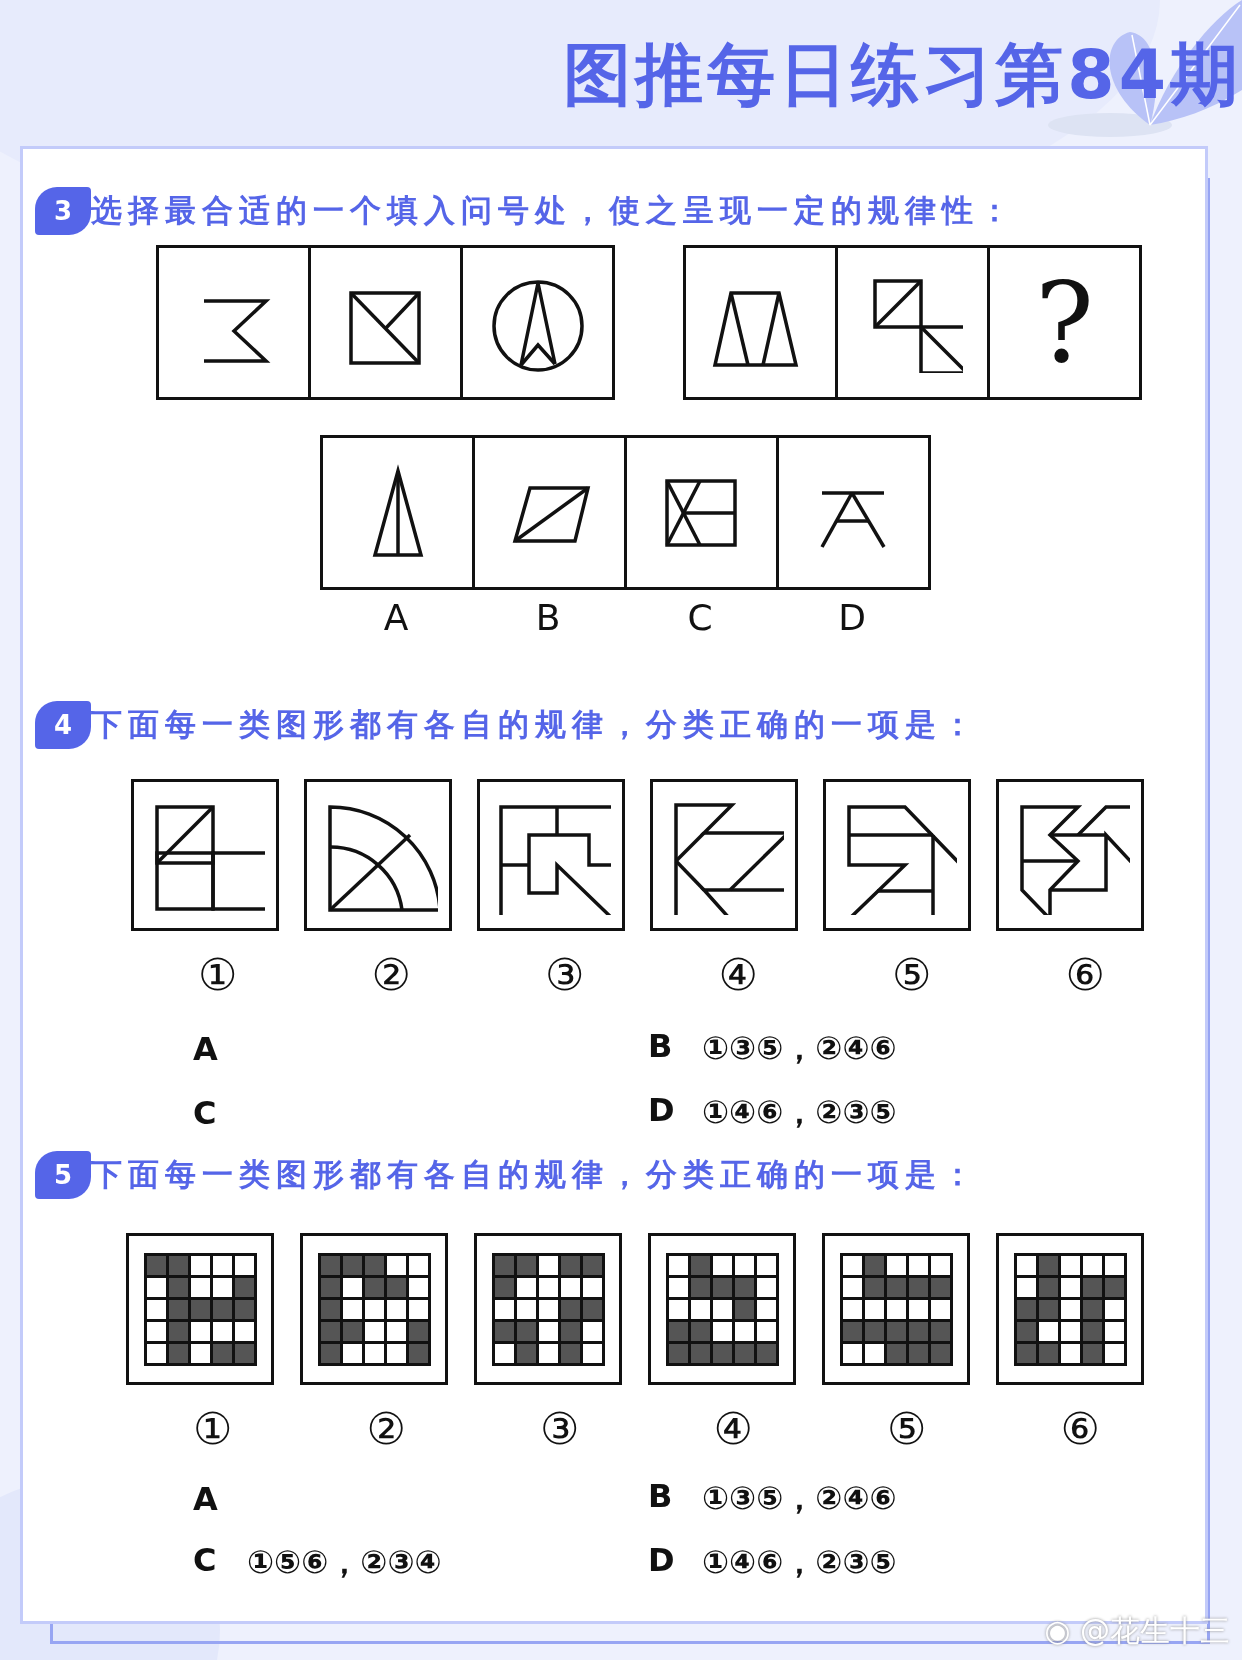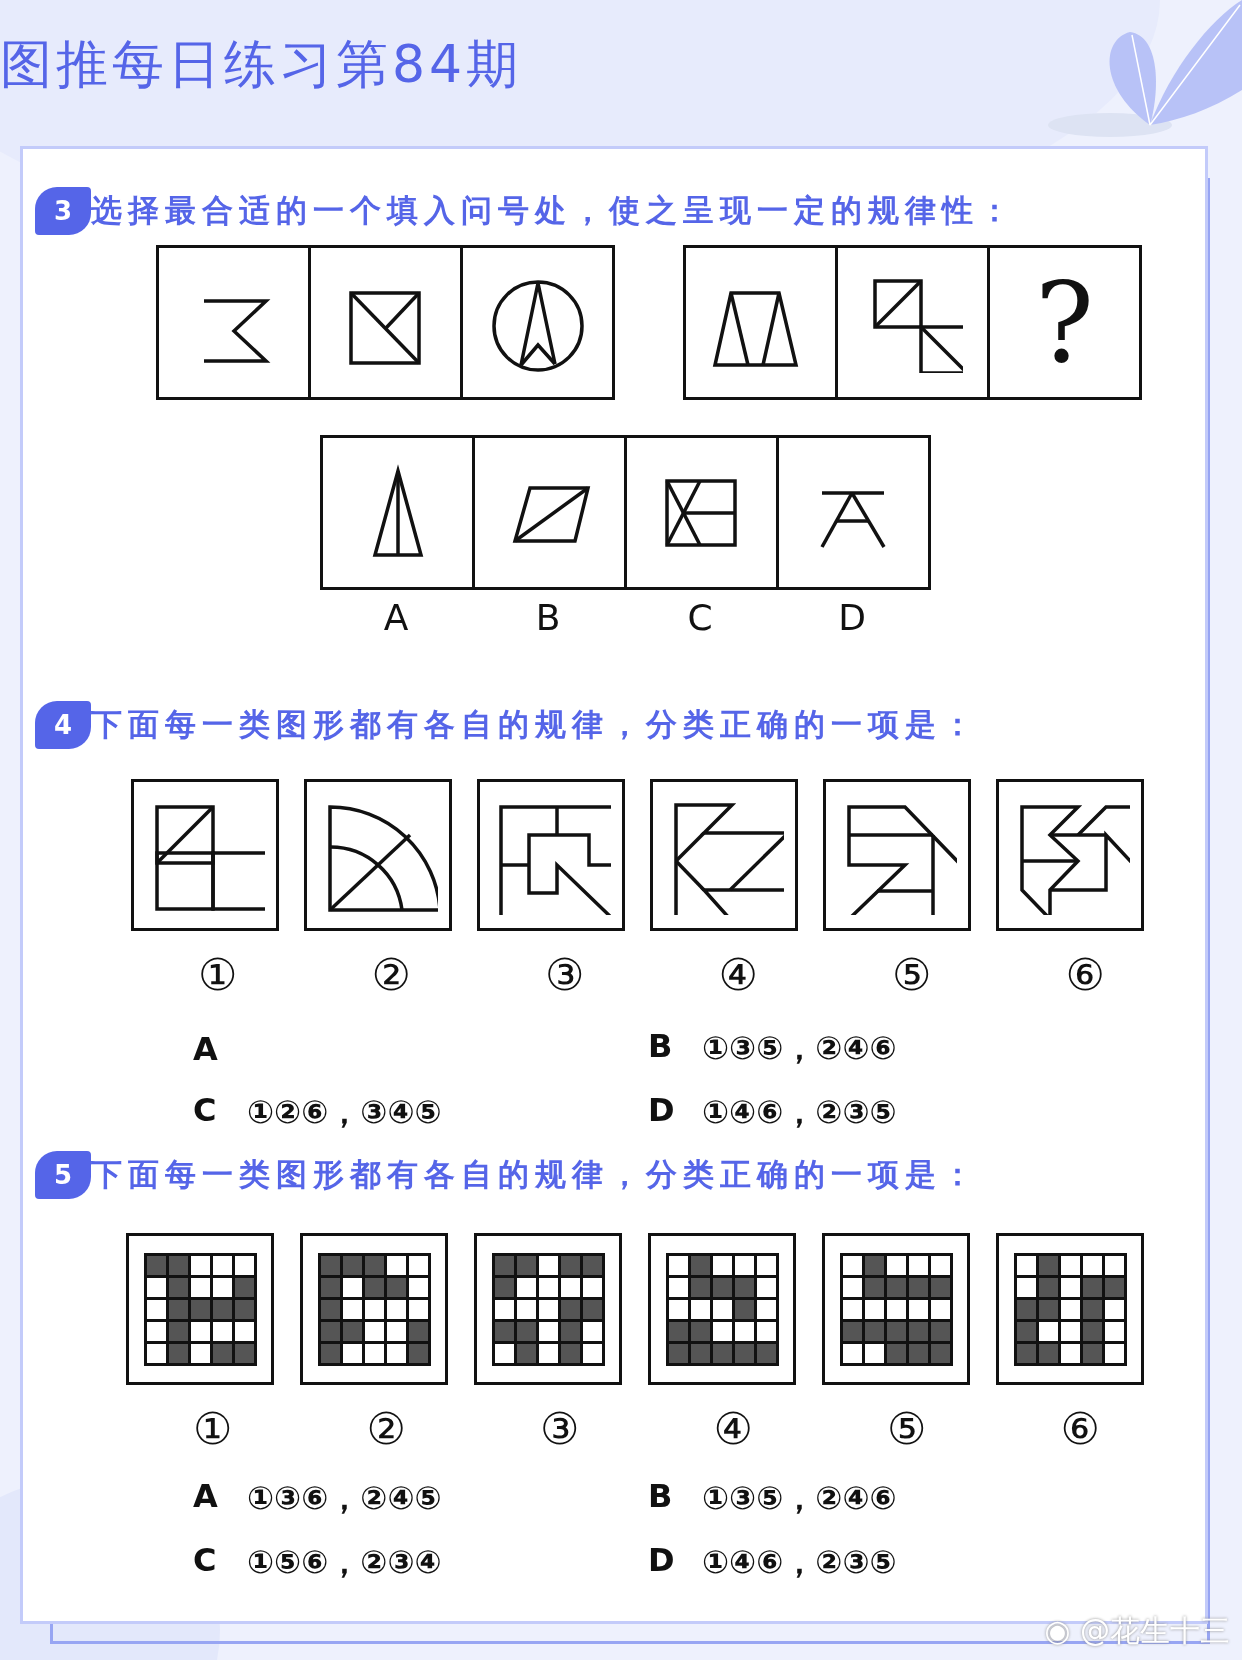--- a/index.html
+++ b/index.html
@@ -5,22 +5,22 @@
   html, body { margin:0; padding:0; }
   body {
     width:1242px; height:1660px; position:relative; overflow:hidden;
     background:#eef1fd;
     font-family:"DejaVu Sans", sans-serif;
   }
   .bg-blob-top { position:absolute; left:-120px; top:-260px; width:1280px; height:520px; border-radius:50%; background:#e7ebfc; }
   .bg-blob-bottom { position:absolute; left:-80px; top:1480px; width:300px; height:300px; border-radius:50%; background:#e3e8fb; }
   .leaf-deco { position:absolute; right:0; top:0; width:202px; height:150px; }
   .title {
-    position:absolute; left:0; right:0; top:30px; text-align:left;
-    font-size:52px; font-weight:normal; color:#5565e8; letter-spacing:4px;
+    position:absolute; left:0; right:0; top:30px; text-align:right;
+    font-size:68px; font-weight:bold; color:#5565e8; letter-spacing:4px;
     font-family:"DejaVu Sans", sans-serif;
   }
   .card-shadow {
     position:absolute; left:50px; top:178px; width:1160px; height:1466px;
     border:3px solid #97a5f3; box-sizing:border-box;
   }
   .card {
     position:absolute; left:20px; top:146px; width:1188px; height:1478px;
     background:#fff; border:3px solid #c3cbfa; box-sizing:border-box;
   }
@@ -224,21 +224,20 @@
           <span class="aletter">A</span>
         </div>
       <div class="aitem">
           <span class="aletter">B</span>
           <span>①③⑤，②④⑥</span>
         </div>
     </div>
     <div class="arow">
       <div class="aitem">
           <span class="aletter">C</span>
-          <span>①②⑥，③④⑤</span>
         </div>
       <div class="aitem">
           <span class="aletter">D</span>
           <span>①④⑥，②③⑤</span>
         </div>
     </div>
   </div>
 
   <div class="qhead" style="top:1002px;">
     <div class="qbadge">5</div>
@@ -428,21 +427,20 @@
     <span>③</span>
     <span>④</span>
     <span>⑤</span>
     <span>⑥</span>
   </div>
 
   <div class="answers" style="left:170px; top:1318px;">
     <div class="arow">
       <div class="aitem">
           <span class="aletter">A</span>
-          <span>①③⑥，②④⑤</span>
         </div>
       <div class="aitem">
           <span class="aletter">B</span>
           <span>①③⑤，②④⑥</span>
         </div>
     </div>
     <div class="arow">
       <div class="aitem">
           <span class="aletter">C</span>
           <span>①⑤⑥，②③④</span>

